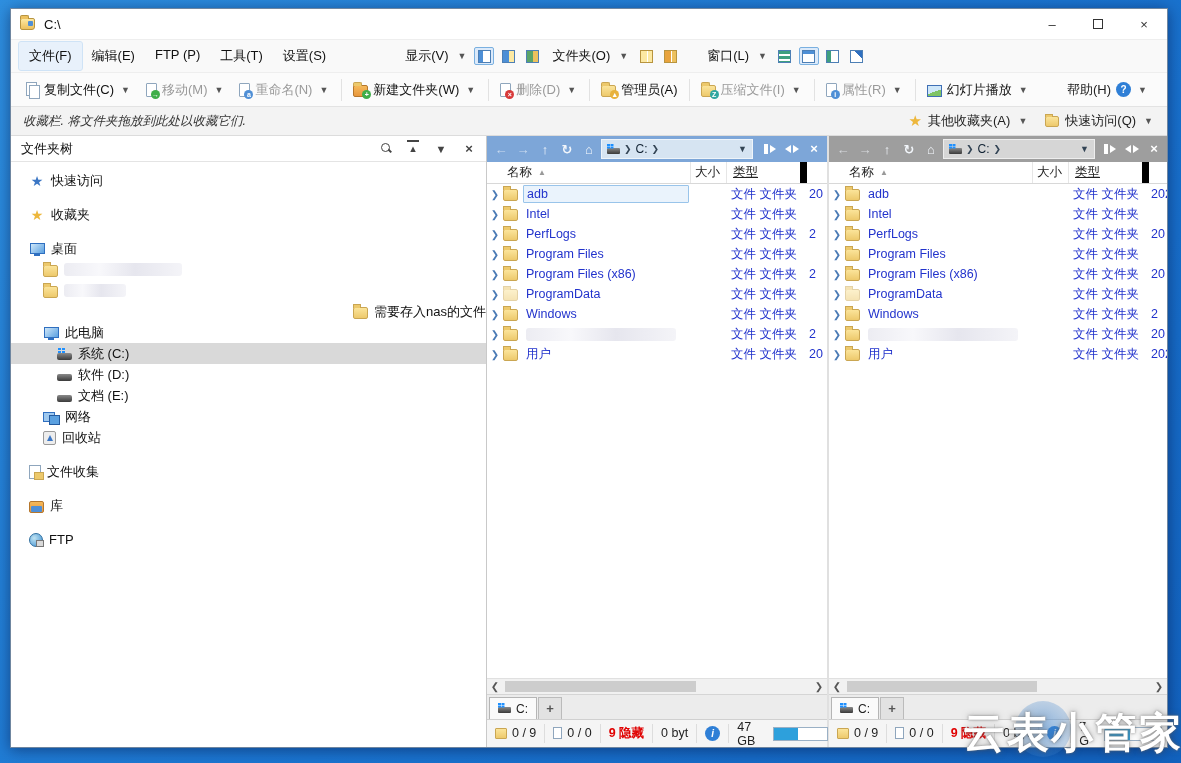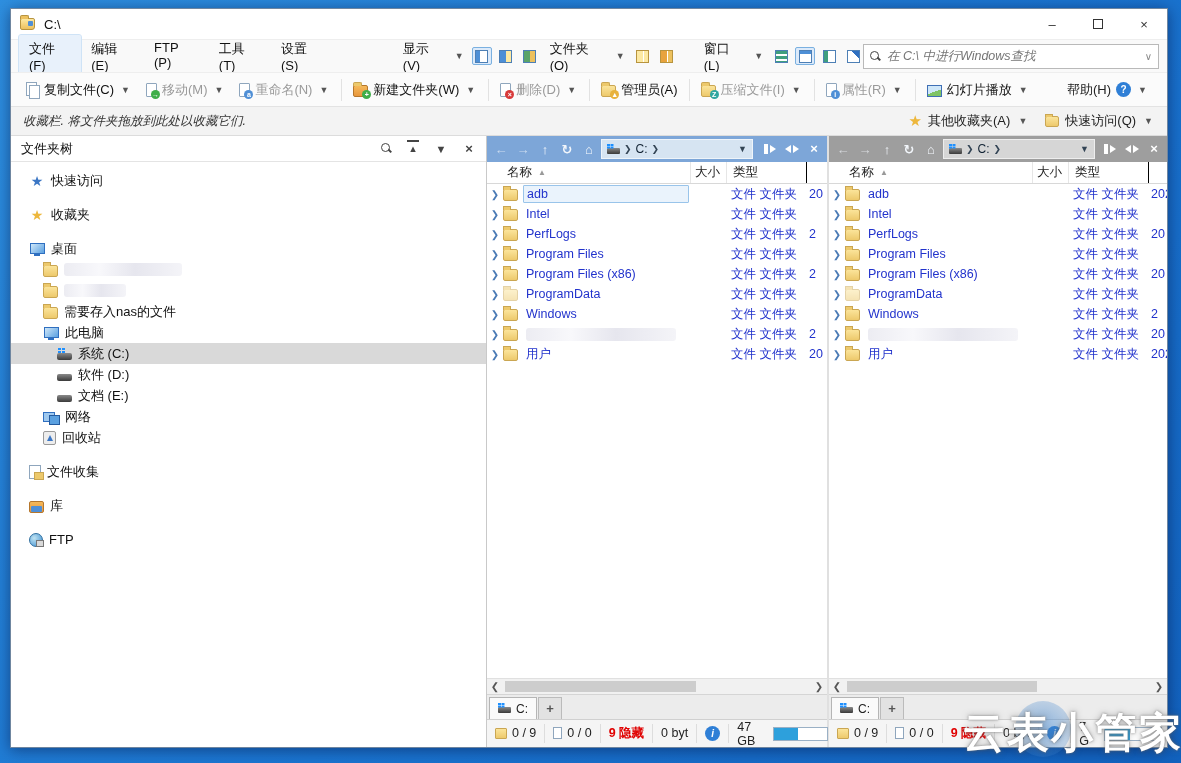--- a/index.html
+++ b/index.html
@@ -136,21 +136,21 @@
   .pb-split::before { content:""; position:absolute; left:1px; top:1px; width:4px; height:10px; background:#fff; }
   .pb-split::after { content:""; position:absolute; left:7px; top:2px; border-left:6px solid #fff; border-top:4px solid transparent; border-bottom:4px solid transparent; }
   .pb-swap::before { content:""; position:absolute; left:0; top:2px; border-right:6px solid #fff; border-top:4px solid transparent; border-bottom:4px solid transparent; }
   .pb-swap::after { content:""; position:absolute; right:0; top:2px; border-left:6px solid #fff; border-top:4px solid transparent; border-bottom:4px solid transparent; }
   .pb-close { color:#fff; font-weight:bold; font-size:13px; line-height:12px; text-align:center; }
 
   .lhead { height:22px; display:flex; align-items:center; border-bottom:1px solid #d8d8d8; font-size:12.5px; color:#222; flex:none; }
   .hname { width:204px; padding-left:20px; display:flex; align-items:center; gap:6px; border-right:1px solid #e6e6e6; height:100%; }
   .hname .sort { font-size:8px; color:#999; }
   .hsize { width:36px; padding-left:4px; border-right:1px solid #e6e6e6; height:100%; display:flex; align-items:center; }
-  .htype { width:80px; padding-left:6px; height:100%; display:flex; align-items:center; border-right:1px solid #000000; }
+  .htype { width:80px; padding-left:6px; height:100%; display:flex; align-items:center; border-right:7px solid #000000;text-decoration:underline; }
 
   .rows { flex:none; }
   .frow { height:20px; display:flex; align-items:center; font-size:12.5px; }
   .frow .exp { width:16px; text-align:center; color:#4a7ab5; font-size:10px; font-weight:bold; }
   .frow .fic { margin-right:5px; }
   .frow.hiddenf .ti-folder { opacity:.5; }
   .fname { width:166px; color:#2233cc; white-space:nowrap; overflow:hidden; padding:1px 3px; }
   .fname.sel { background:#eaf3fc; border:1px solid #99c4ea; border-radius:1px; }
   .fsize { width:36px; }
   .ftype { width:80px; padding-left:6px; color:#2233cc; white-space:nowrap; }
@@ -246,25 +246,20 @@
         <span class="tool-sq selected">
           <span class="sq sq-win-split-top"></span>
         </span>
         <span class="tool-sq">
           <span class="sq sq-win-list"></span>
         </span>
         <span class="tool-sq">
           <span class="sq sq-win-tree"></span>
         </span>
       </span>
-    <div class="searchbox">
-      <span class="mag"></span>
-      <input placeholder="在 C:\ 中进行Windows查找" style="">
-      <span class="chev">∨</span>
-    </div>
   </div>
 
   <div class="toolbar" id="toolbar">
       <div class="tbtn">
         <span class="ic ic-copy"></span>
         <span class="lbl">复制文件(C)</span>
         <span class="dd">▼</span>
       </div>
       <div class="tbtn">
         <span class="ic ic-page">
@@ -370,21 +365,21 @@
             <span>桌面</span>
           </div>
           <div class="tree-row" style="padding-left: 32px;">
             <span class="ti ti-folder"></span>
             <span class="redact" style="width: 118px;"></span>
           </div>
           <div class="tree-row" style="padding-left: 32px;">
             <span class="ti ti-folder"></span>
             <span class="redact" style="width: 62px;"></span>
           </div>
-          <div class="tree-row" style="padding-left: 32px;">
+          <div class="tree-row" style="padding-left: 32px; justify-content: flex-end;">
             <span class="ti ti-folder"></span>
             <span>需要存入nas的文件</span>
           </div>
           <div class="tree-row" style="padding-left: 32px; text-align: center;">
             <span class="ti ti-monitor"></span>
             <span>此电脑</span>
           </div>
           <div class="tree-row selected" style="padding-left: 46px;">
             <span class="ti ti-drive sys"></span>
             <span>系统 (C:)</span>

